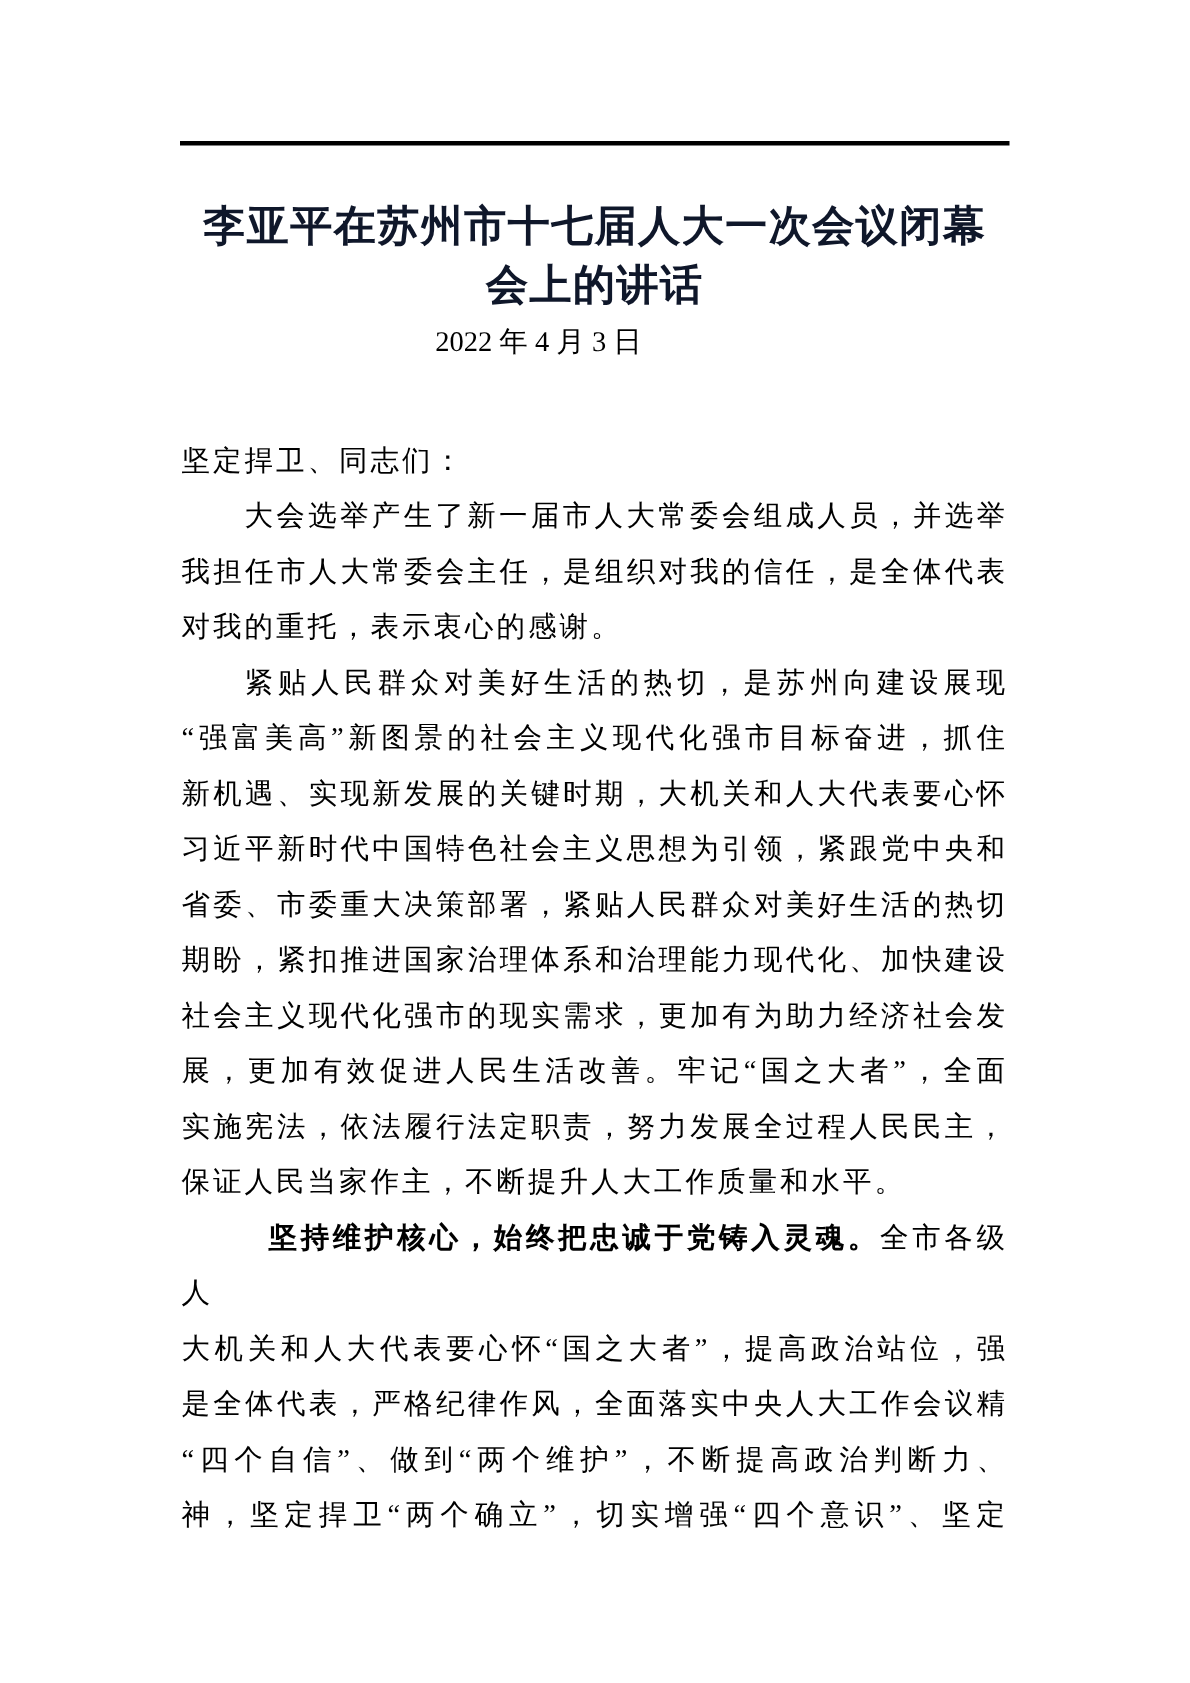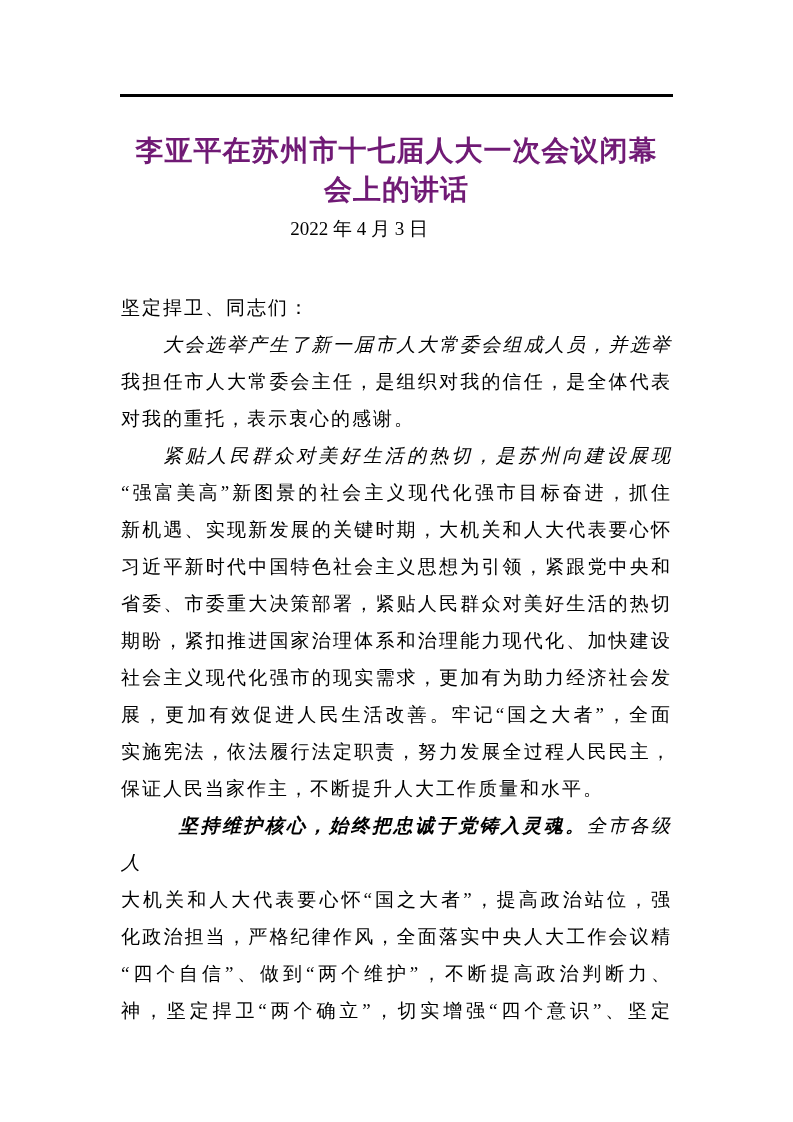--- a/index.html
+++ b/index.html
@@ -28,21 +28,21 @@
     position: absolute;
     left: 60px;
     width: 673px;
     top: 131px;
     text-align: center;
     font-family: "Liberation Sans", sans-serif;
     font-weight: bold;
     font-size: 28px;
     line-height: 39px;
     letter-spacing: 1px;
-    color: #701a75;
+    color: #0f172a;
   }
   .doc-date {
     position: absolute;
     left: 0;
     width: 718px;
     top: 216px;
     text-align: center;
     font-family: "Liberation Serif", serif;
     font-size: 19px;
     line-height: 26px;
@@ -63,21 +63,20 @@
     text-align: left;
   }
   .bline.justify {
     white-space: normal;
     text-align: justify;
     text-align-last: justify;
     text-justify: inter-character;
   }
   .bline.indent {
     text-indent: 42px;
-    font-style: italic;
   }
   .bline b {
     font-family: "Liberation Sans", sans-serif;
     font-weight: bold;
     margin-left: 16px;
   }
 </style>
 </head>
 <body>
 
@@ -102,18 +101,18 @@
       <div class="bline justify">新机遇、实现新发展的关键时期，大机关和人大代表要心怀</div>
       <div class="bline justify">习近平新时代中国特色社会主义思想为引领，紧跟党中央和</div>
       <div class="bline justify">省委、市委重大决策部署，紧贴人民群众对美好生活的热切</div>
       <div class="bline justify">期盼，紧扣推进国家治理体系和治理能力现代化、加快建设</div>
       <div class="bline justify">社会主义现代化强市的现实需求，更加有为助力经济社会发</div>
       <div class="bline justify">展，更加有效促进人民生活改善。牢记“国之大者”，全面</div>
       <div class="bline justify">实施宪法，依法履行法定职责，努力发展全过程人民民主，</div>
       <div class="bline">保证人民当家作主，不断提升人大工作质量和水平。</div>
       <div class="bline indent justify"><b>坚持维护核心，始终把忠诚于党铸入灵魂。</b>全市各级人</div>
       <div class="bline justify">大机关和人大代表要心怀“国之大者”，提高政治站位，强</div>
-      <div class="bline justify">化政治担当，严格纪律作风，全面落实中央人大工作会议精</div>
+      <div class="bline justify">是全体代表，严格纪律作风，全面落实中央人大工作会议精</div>
       <div class="bline justify">“四个自信”、做到“两个维护”，不断提高政治判断力、</div>
       <div class="bline justify">神，坚定捍卫“两个确立”，切实增强“四个意识”、坚定</div>
     </div>
 
 </div>
 
 </body></html>

